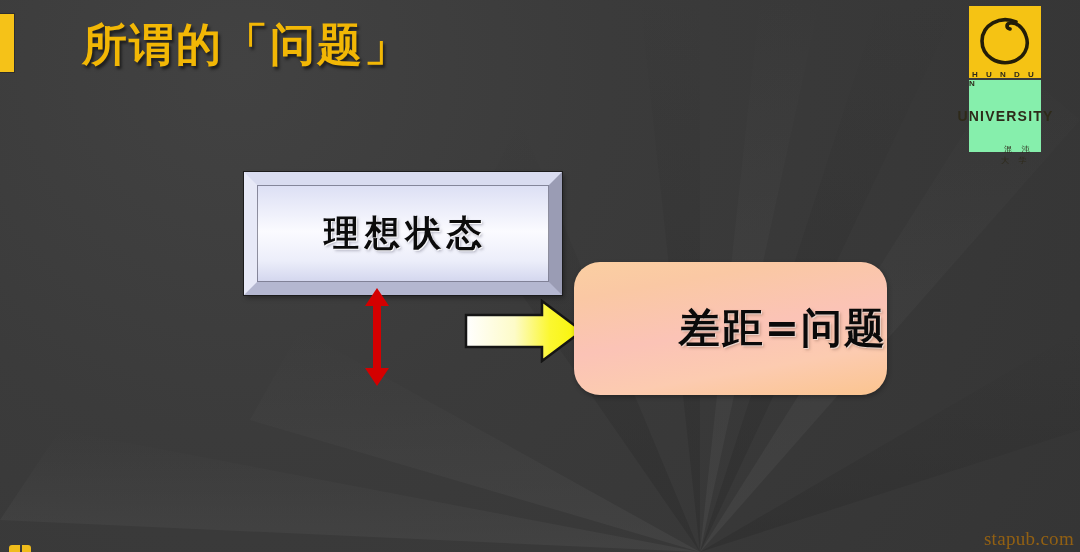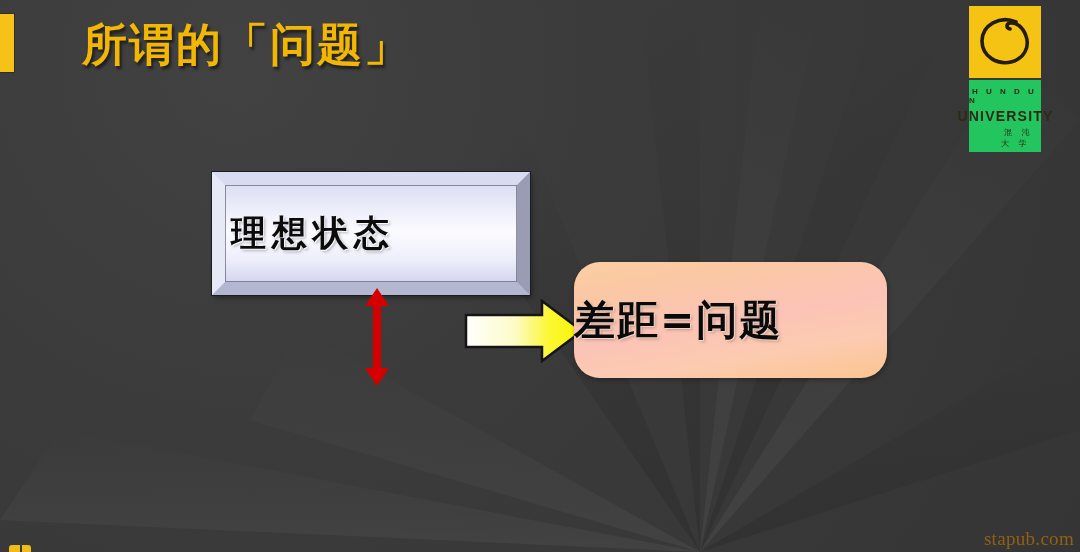--- a/index.html
+++ b/index.html
@@ -71,27 +71,27 @@
     height: 72px;
     background: #f5c314;
     display: flex;
     align-items: center;
     justify-content: center;
     box-sizing: border-box;
   }
   .logo-mark svg { display: block; }
   .logo-divider { height: 2px; background: #3a3a3a; }
   .logo-text {
-    background: #22c55e;
+    background: #86efac;
     height: 72px;
     display: flex;
     flex-direction: column;
     align-items: center;
     justify-content: center;
-    gap: 3px;
+    gap: 20px;
     box-sizing: border-box;
     padding-top: 4px;
   }
   .logo-line1 {
     font-size: 8px;
     letter-spacing: 3px;
     color: #2e2a1a;
     font-weight: 600;
     text-indent: 3px;
   }
@@ -119,21 +119,22 @@
     border-style: solid;
     border-width: 13px;
     border-top-color: #d9dcf0;
     border-left-color: #e7e9f7;
     border-right-color: #9a9cb4;
     border-bottom-color: #b4b7d0;
     background: linear-gradient(180deg, #dcdff4 0%, #fbfbff 48%, #eceefa 78%, #d3d6ee 100%);
     box-shadow: 0 0 0 1px #1c1c1c, 2px 3px 5px rgba(0,0,0,0.35);
     display: flex;
     align-items: center;
-    justify-content: flex-start;
+    justify-content: center;
+    margin-left: 32px;
   }
   .bevel-inner-line {
     position: absolute;
     inset: 0;
     box-shadow: inset 0 0 0 1px rgba(60,60,80,0.55);
     pointer-events: none;
   }
   .box-label {
     position: relative;
     font-family: "DejaVu Sans", "Liberation Sans", sans-serif;
@@ -170,26 +171,26 @@
     height: 64px;
   }
   .yellow-arrow svg { display: block; }
 
   
   #box-gap {
     position: absolute;
     left: 574px;
     top: 262px;
     width: 313px;
-    height: 116px;
+    height: 133px;
     border-radius: 26px;
     background: linear-gradient(170deg, #fbcfa2 0%, #fac8a4 20%, #fbc3b6 50%, #fccbb0 74%, #fbc48f 100%);
     display: flex;
     align-items: center;
-    justify-content: flex-start;
+    justify-content: flex-end;
     box-shadow: 1px 2px 5px rgba(0,0,0,0.3);
   }
   #box-gap .gap-label {
     font-family: "DejaVu Sans", "Liberation Sans", sans-serif;
     font-weight: 700;
     font-size: 41px;
     color: #0a0a0a;
     letter-spacing: 2px;
     text-shadow: 1px 1px 0 rgba(255,255,255,0.55), 2px 2px 3px rgba(150,110,90,0.5);
     white-space: nowrap;

